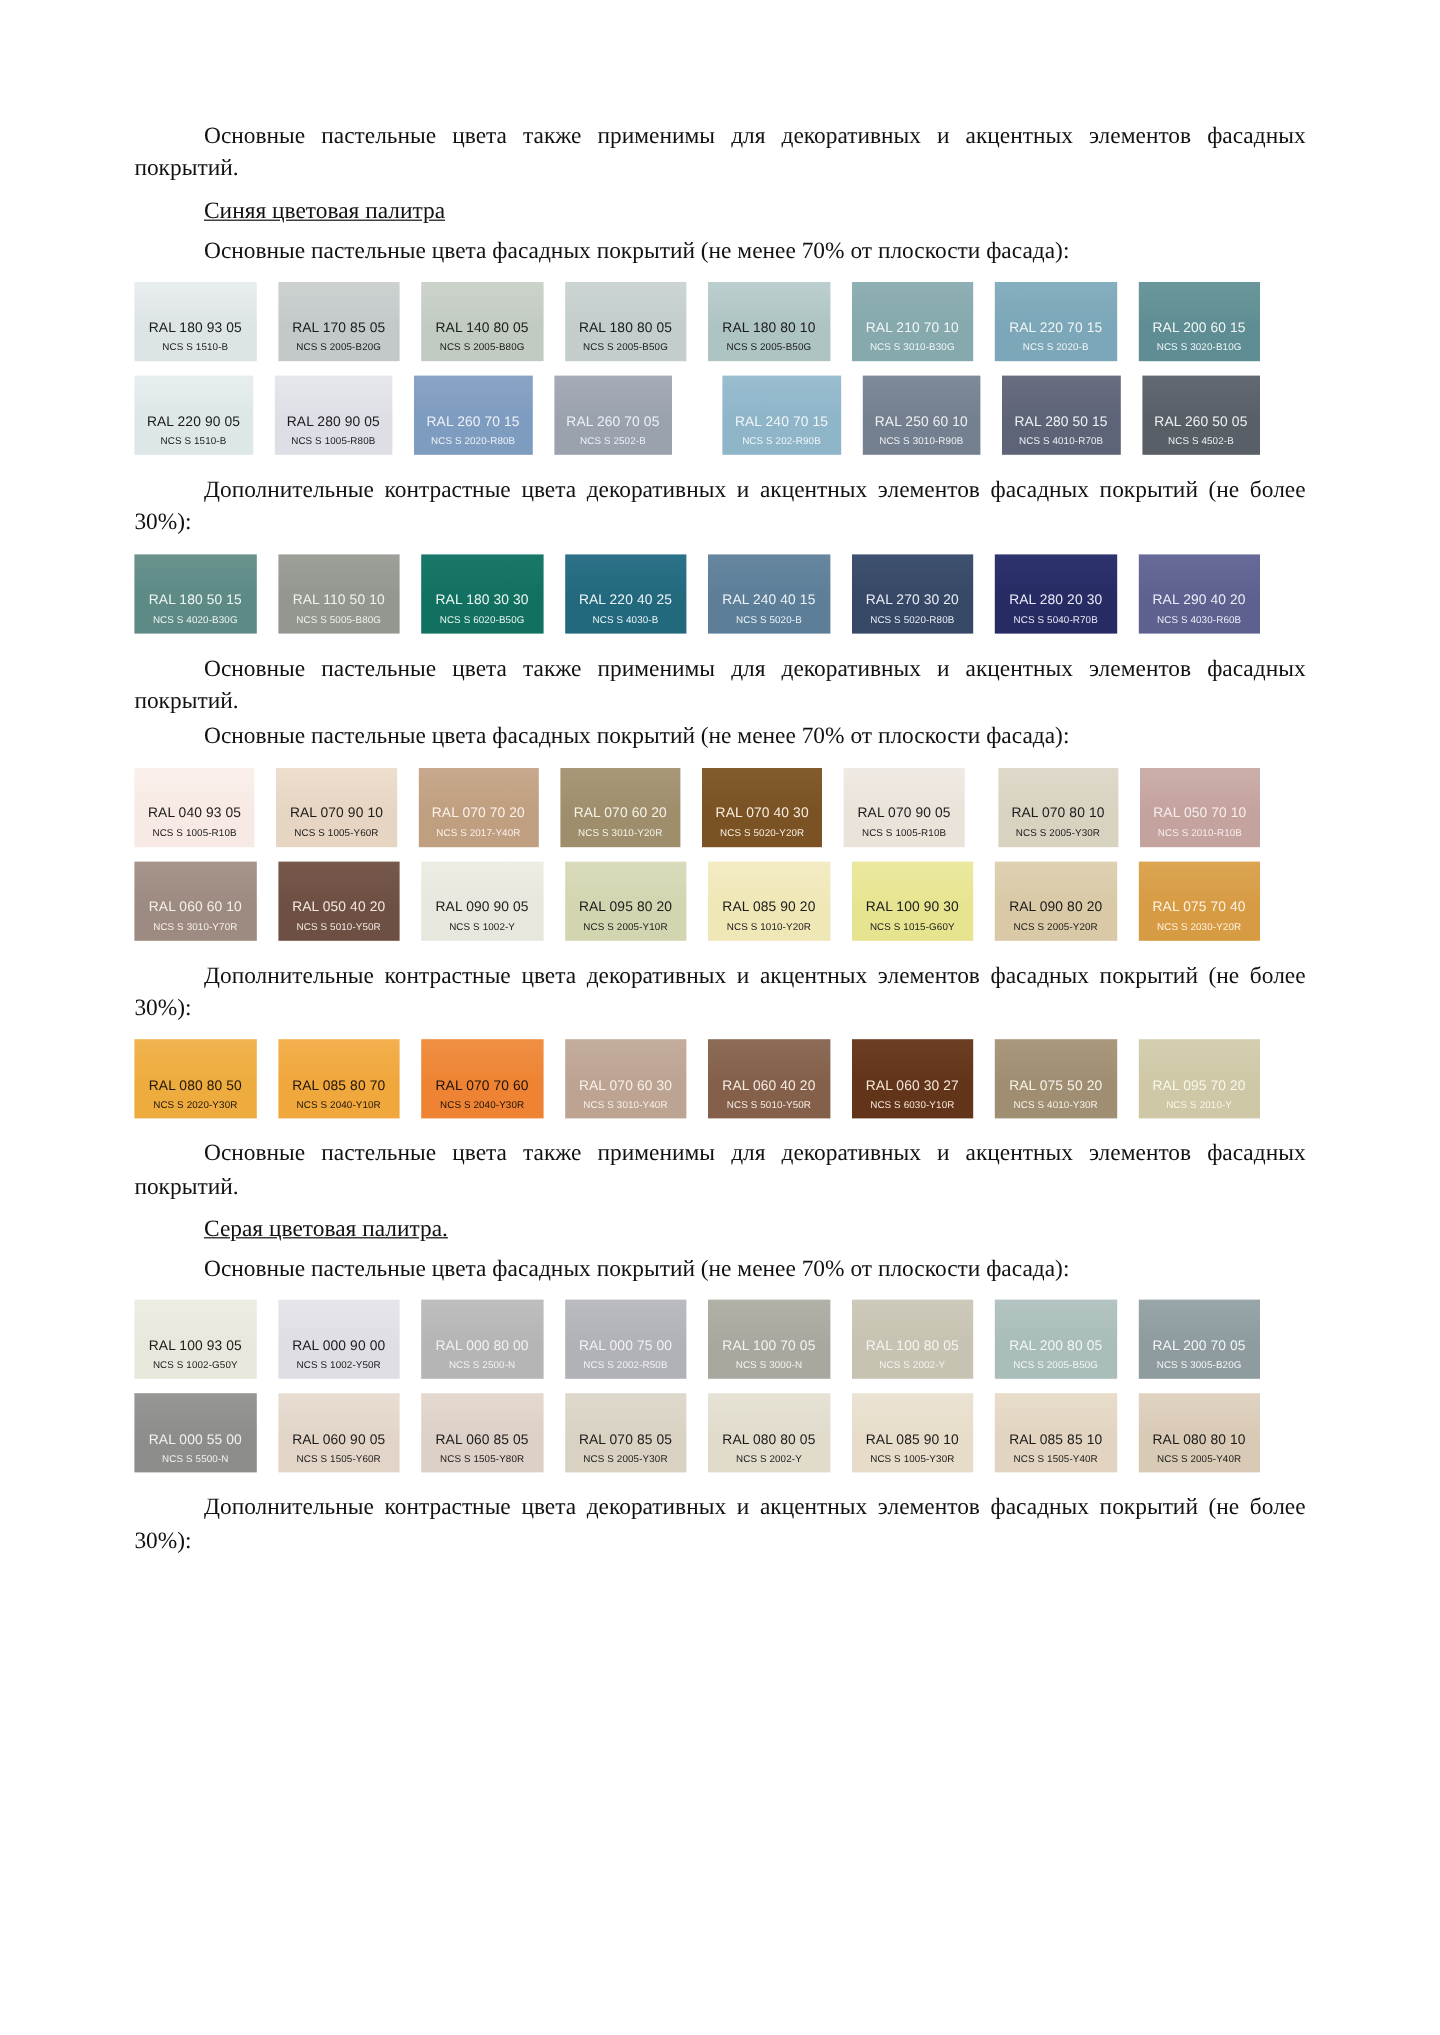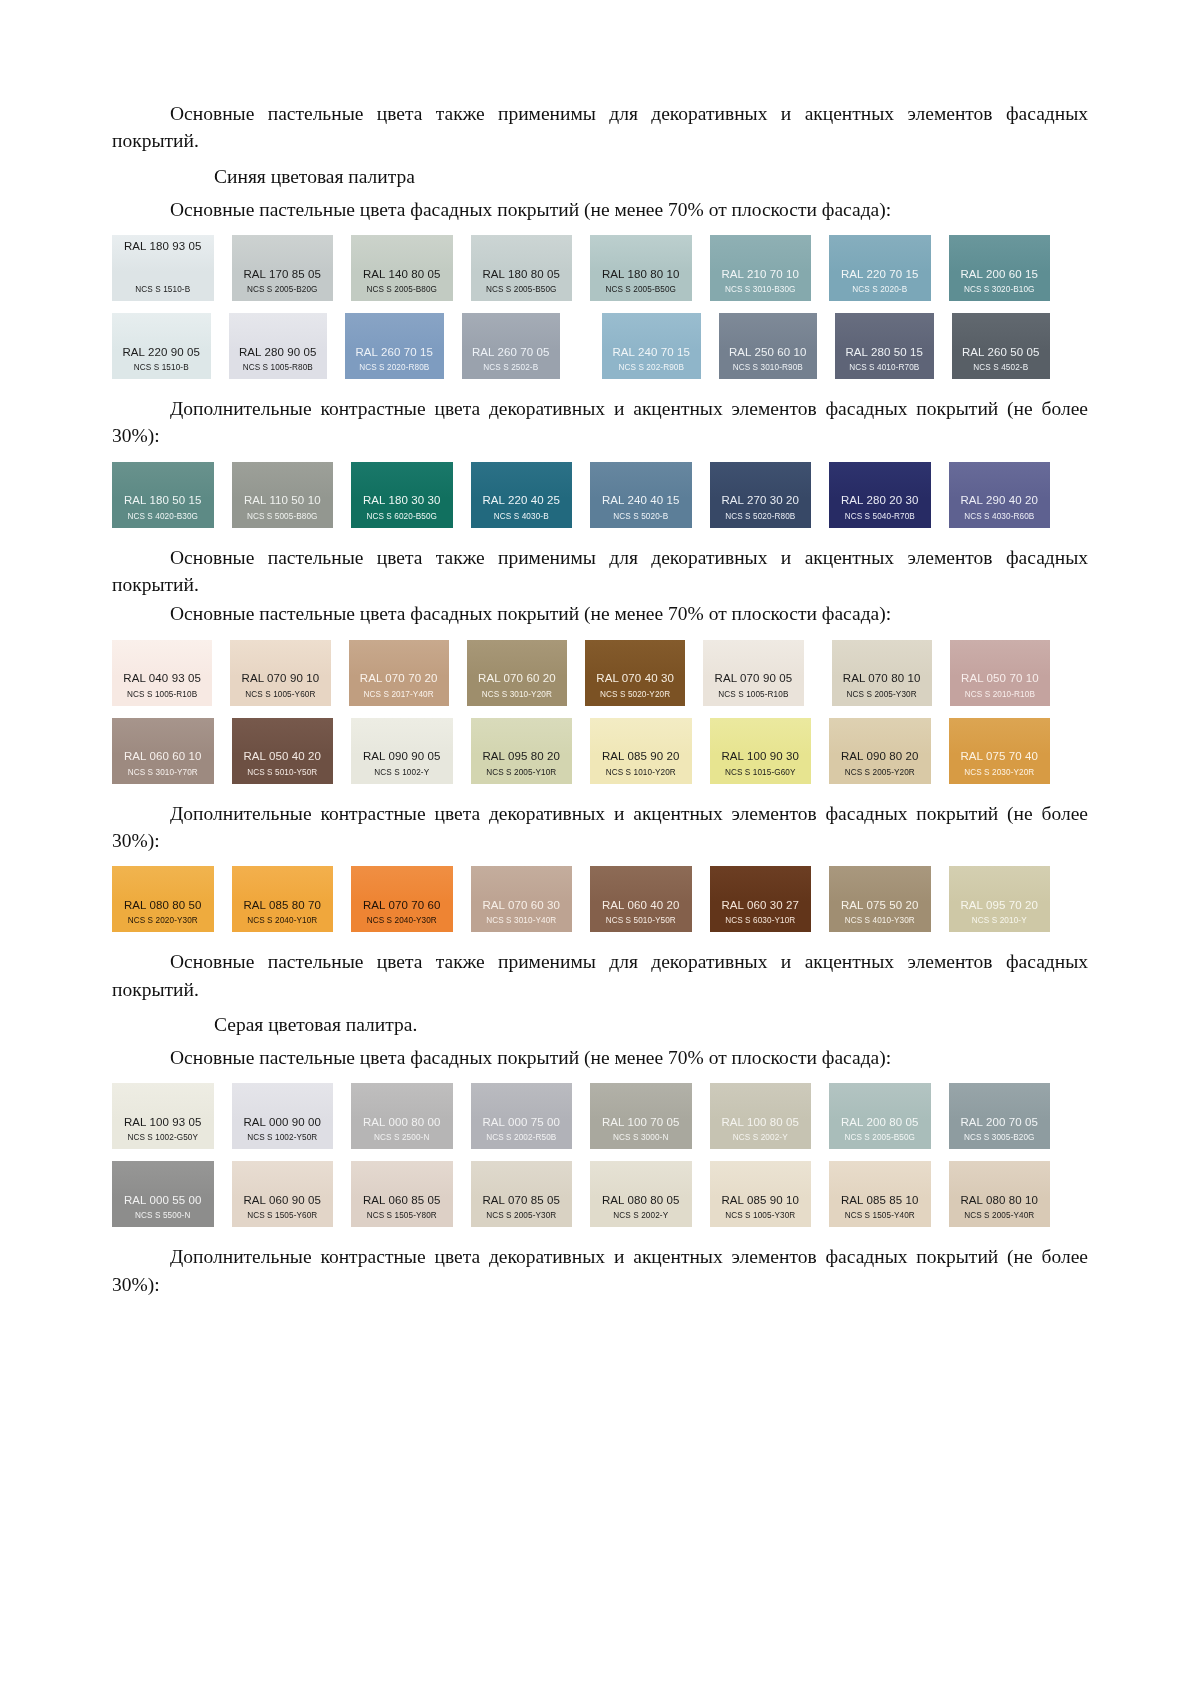--- a/index.html
+++ b/index.html
@@ -36,21 +36,21 @@
   .para.nojust { text-align: left; }
   .heading {
     font-family: "Liberation Serif", serif;
     font-size: 19.5px;
     line-height: 1.40;
     margin: 8px 0 6px 0;
     text-indent: 58px;
     color: #111;
   }
   .heading span.u {
-    margin-left: 44px;
+    text-decoration: underline;
   }
   .swatch-row {
     display: flex;
     gap: 18px;
     margin: 12px 0 0 0;
     width: 938px;
   }
   .swatch {
     width: 102px;
     height: 66px;
@@ -85,21 +85,21 @@
 
 <div class="page">
 
   <p class="para">Основные пастельные цвета также применимы для декоративных и акцентных элементов фасадных покрытий.</p>
 
   <p class="heading"><span class="u">Синяя цветовая палитра</span></p>
 
   <p class="para nojust">Основные пастельные цвета фасадных покрытий (не менее 70% от плоскости фасада):</p>
 
   <div class="swatch-row">
-      <div class="swatch" style="background: linear-gradient(rgb(233, 238, 240) 0%, rgb(221, 228, 230) 55%, rgb(221, 228, 230) 100%); color: rgb(27, 27, 27); gap: 28px;">
+      <div class="swatch" style="background: linear-gradient(rgb(233, 238, 240) 0%, rgb(221, 228, 230) 55%, rgb(221, 228, 230) 100%); color: rgb(27, 27, 27);">
         <div class="ral">RAL 180 93 05</div>
         <div class="ncs">NCS S 1510-B</div>
       </div>
       <div class="swatch" style="background: linear-gradient(rgb(205, 210, 209) 0%, rgb(195, 201, 201) 55%, rgb(195, 201, 201) 100%); color: rgb(27, 27, 27);">
         <div class="ral">RAL 170 85 05</div>
         <div class="ncs">NCS S 2005-B20G</div>
       </div>
       <div class="swatch" style="background: linear-gradient(rgb(204, 211, 203) 0%, rgb(194, 203, 194) 55%, rgb(194, 203, 194) 100%); color: rgb(27, 27, 27);">
         <div class="ral">RAL 140 80 05</div>
         <div class="ncs">NCS S 2005-B80G</div>

